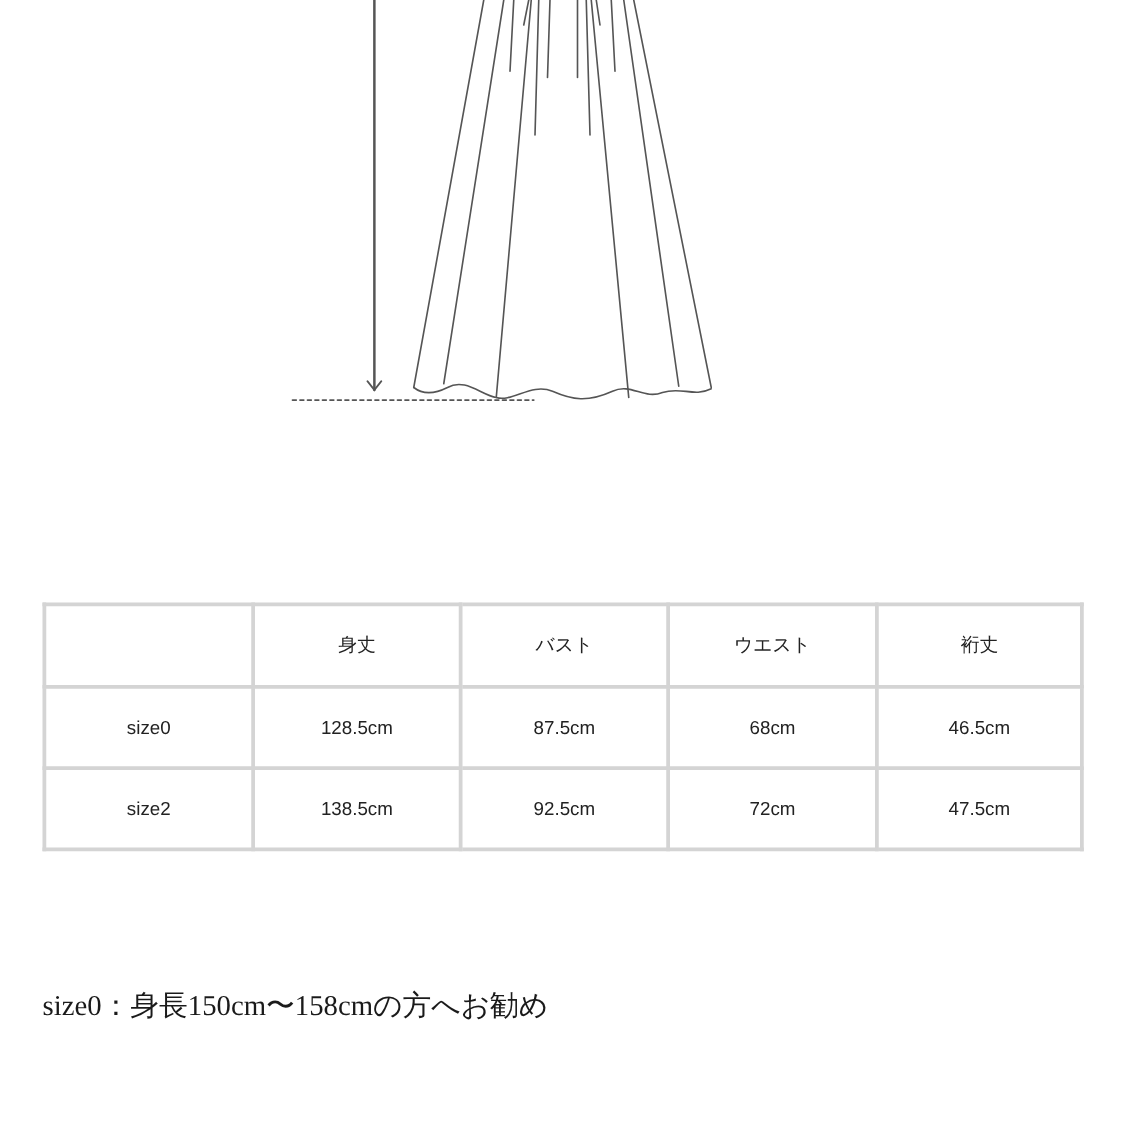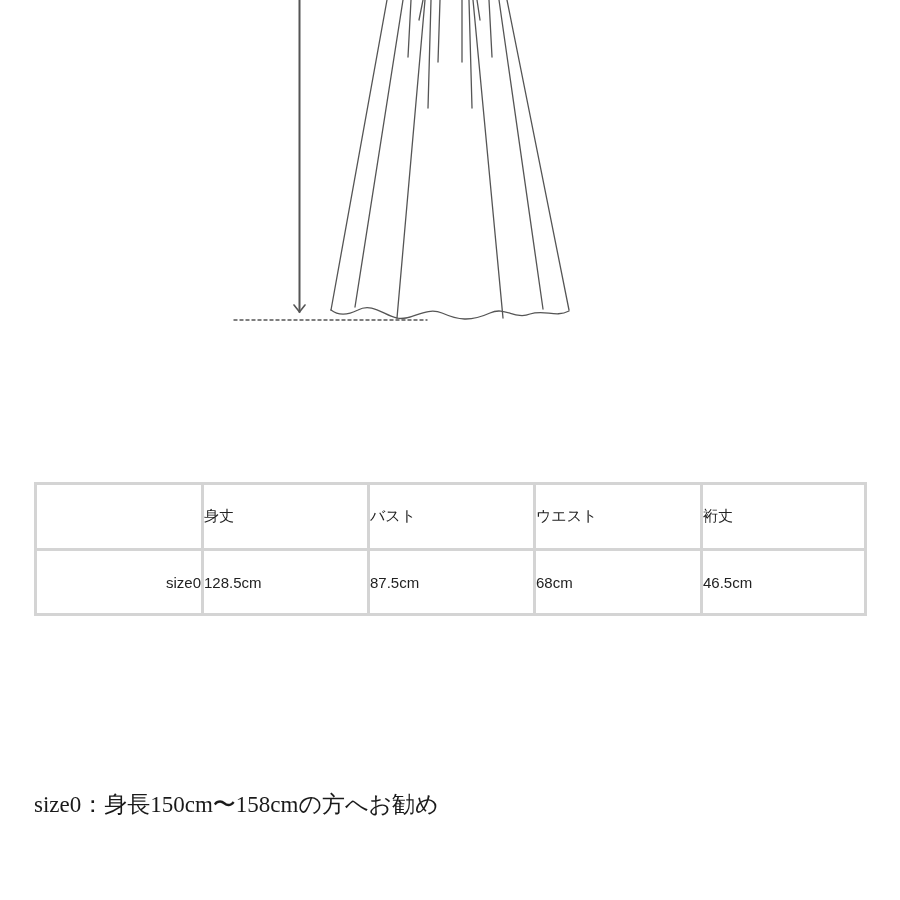--- a/index.html
+++ b/index.html
@@ -28,28 +28,28 @@
       top: 482px;
       border-collapse: collapse;
       table-layout: fixed;
     }
     .size-table td {
       border: 3px solid #d4d4d4;
       height: 62px;
       padding: 0;
       font-size: 15px;
       color: #222;
-      text-align: left;
+      text-align: center;
       vertical-align: middle;
     }
     .size-table tr.head td {
       height: 63px;
     }
     .size-table td.rowlabel {
-      text-align: right;
+      text-align: center;
       padding-left: 0;
     }
     .size-table col.c0 { width: 167px; }
     .size-table col.c1 { width: 166px; }
     .size-table col.c2 { width: 166px; }
     .size-table col.c3 { width: 167px; }
     .size-table col.c4 { width: 164px; }
     .recommend {
       position: absolute;
       left: 34px;
@@ -114,18 +114,25 @@
     <td>ウエスト</td>
     <td>裄丈</td>
   </tr>
   <tr>
     <td class="rowlabel">size0</td>
     <td>128.5cm</td>
     <td>87.5cm</td>
     <td>68cm</td>
     <td>46.5cm</td>
   </tr>
+  <tr>
+    <td class="rowlabel">size2</td>
+    <td>138.5cm</td>
+    <td>92.5cm</td>
+    <td>72cm</td>
+    <td>47.5cm</td>
+  </tr>
 </tbody>
   </table>
 
 <div class="recommend">
   <div class="line">size0：身長150cm〜158cmの方へお勧め</div>
 </div>
 
 </body></html>

